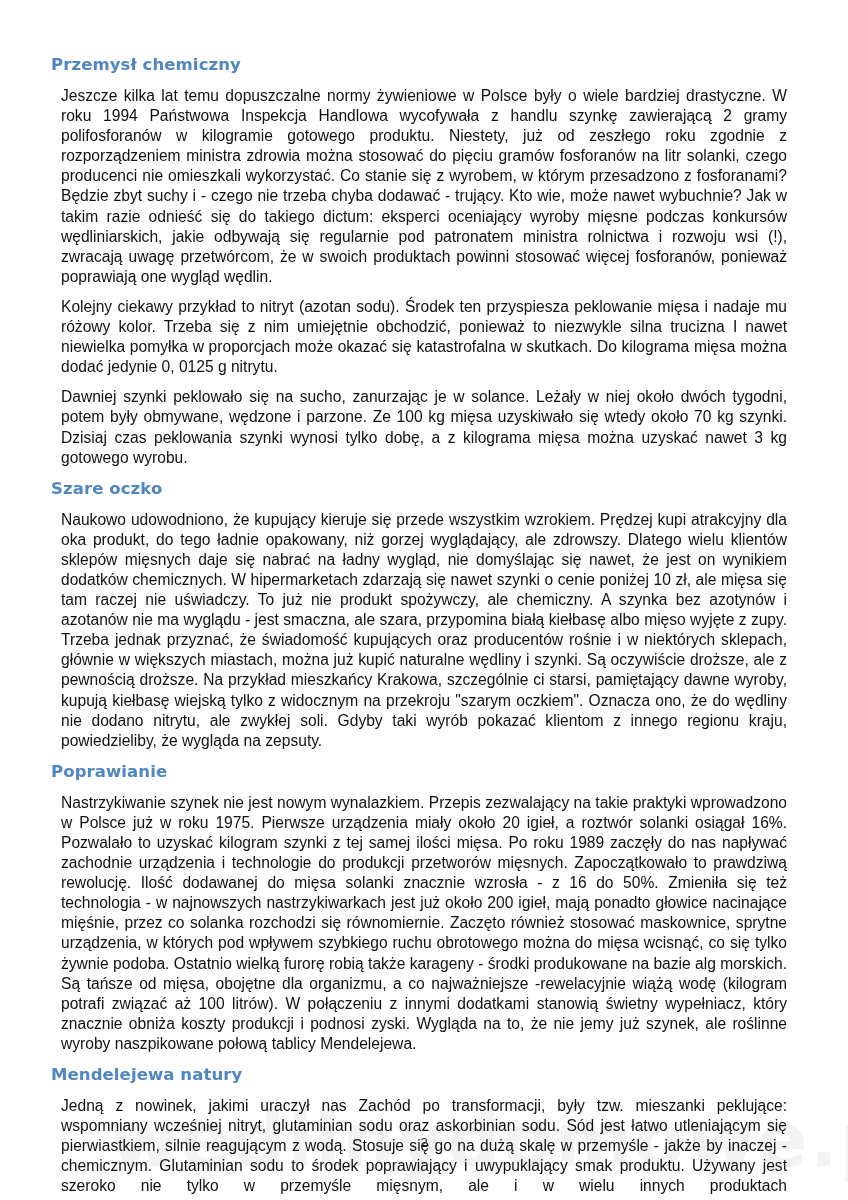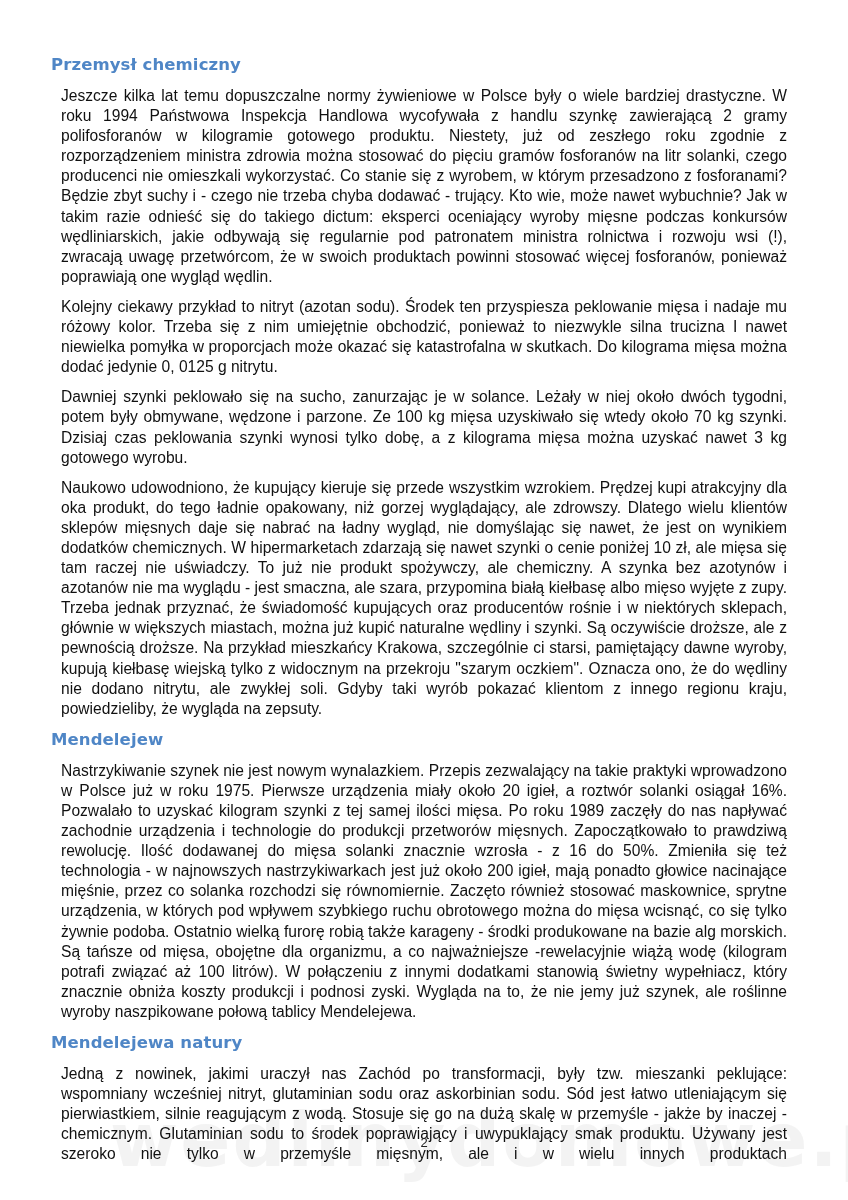--- a/index.html
+++ b/index.html
@@ -38,25 +38,26 @@
 <div class="page">
 
   <section>
     <h2 class="section-title">Przemysł chemiczny</h2>
     <p class="para">Jeszcze kilka lat temu dopuszczalne normy żywieniowe w Polsce były o wiele bardziej drastyczne. W roku 1994 Państwowa Inspekcja Handlowa wycofywała z handlu szynkę zawierającą 2 gramy polifosforanów w kilogramie gotowego produktu. Niestety, już od zeszłego roku zgodnie z rozporządzeniem ministra zdrowia można stosować do pięciu gramów fosforanów na litr solanki, czego producenci nie omieszkali wykorzystać. Co stanie się z wyrobem, w którym przesadzono z fosforanami? Będzie zbyt suchy i - czego nie trzeba chyba dodawać - trujący. Kto wie, może nawet wybuchnie? Jak w takim razie odnieść się do takiego dictum: eksperci oceniający wyroby mięsne podczas konkursów wędliniarskich, jakie odbywają się regularnie pod patronatem ministra rolnictwa i rozwoju wsi (!), zwracają uwagę przetwórcom, że w swoich produktach powinni stosować więcej fosforanów, ponieważ poprawiają one wygląd wędlin.</p>
     <p class="para">Kolejny ciekawy przykład to nitryt (azotan sodu). Środek ten przyspiesza peklowanie mięsa i nadaje mu różowy kolor. Trzeba się z nim umiejętnie obchodzić, ponieważ to niezwykle silna trucizna I nawet niewielka pomyłka w proporcjach może okazać się katastrofalna w skutkach. Do kilograma mięsa można dodać jedynie 0, 0125 g nitrytu.</p>
     <p class="para">Dawniej szynki peklowało się na sucho, zanurzając je w solance. Leżały w niej około dwóch tygodni, potem były obmywane, wędzone i parzone. Ze 100 kg mięsa uzyskiwało się wtedy około 70 kg szynki. Dzisiaj czas peklowania szynki wynosi tylko dobę, a z kilograma mięsa można uzyskać nawet 3 kg gotowego wyrobu.</p>
   </section>
 
   <section>
+    <h2 class="section-title">Szare oczko</h2>
     <p class="para">Naukowo udowodniono, że kupujący kieruje się przede wszystkim wzrokiem. Prędzej kupi atrakcyjny dla oka produkt, do tego ładnie opakowany, niż gorzej wyglądający, ale zdrowszy. Dlatego wielu klientów sklepów mięsnych daje się nabrać na ładny wygląd, nie domyślając się nawet, że jest on wynikiem dodatków chemicznych. W hipermarketach zdarzają się nawet szynki o cenie poniżej 10 zł, ale mięsa się tam raczej nie uświadczy. To już nie produkt spożywczy, ale chemiczny. A szynka bez azotynów i azotanów nie ma wyglądu - jest smaczna, ale szara, przypomina białą kiełbasę albo mięso wyjęte z zupy. Trzeba jednak przyznać, że świadomość kupujących oraz producentów rośnie i w niektórych sklepach, głównie w większych miastach, można już kupić naturalne wędliny i szynki. Są oczywiście droższe, ale z pewnością droższe. Na przykład mieszkańcy Krakowa, szczególnie ci starsi, pamiętający dawne wyroby, kupują kiełbasę wiejską tylko z widocznym na przekroju "szarym oczkiem". Oznacza ono, że do wędliny nie dodano nitrytu, ale zwykłej soli. Gdyby taki wyrób pokazać klientom z innego regionu kraju, powiedzieliby, że wygląda na zepsuty.</p>
   </section>
 
   <section>
-    <h2 class="section-title">Mendelejew</h2>
+    <h2 class="section-title">Poprawianie</h2>
     <p class="para">Nastrzykiwanie szynek nie jest nowym wynalazkiem. Przepis zezwalający na takie praktyki wprowadzono w Polsce już w roku 1975. Pierwsze urządzenia miały około 20 igieł, a roztwór solanki osiągał 16%. Pozwalało to uzyskać kilogram szynki z tej samej ilości mięsa. Po roku 1989 zaczęły do nas napływać zachodnie urządzenia i technologie do produkcji przetworów mięsnych. Zapoczątkowało to prawdziwą rewolucję. Ilość dodawanej do mięsa solanki znacznie wzrosła - z 16 do 50%. Zmieniła się też technologia - w najnowszych nastrzykiwarkach jest już około 200 igieł, mają ponadto głowice nacinające mięśnie, przez co solanka rozchodzi się równomiernie. Zaczęto również stosować maskownice, sprytne urządzenia, w których pod wpływem szybkiego ruchu obrotowego można do mięsa wcisnąć, co się tylko żywnie podoba. Ostatnio wielką furorę robią także karageny - środki produkowane na bazie alg morskich. Są tańsze od mięsa, obojętne dla organizmu, a co najważniejsze -rewelacyjnie wiążą wodę (kilogram potrafi związać aż 100 litrów). W połączeniu z innymi dodatkami stanowią świetny wypełniacz, który znacznie obniża koszty produkcji i podnosi zyski. Wygląda na to, że nie jemy już szynek, ale roślinne wyroby naszpikowane połową tablicy Mendelejewa.</p>
   </section>
 
   <section>
     <h2 class="section-title">Mendelejewa natury</h2>
     <p class="para" style="text-align-last: justify;">Jedną z nowinek, jakimi uraczył nas Zachód po transformacji, były tzw. mieszanki peklujące: wspomniany wcześniej nitryt, glutaminian sodu oraz askorbinian sodu. Sód jest łatwo utleniającym się pierwiastkiem, silnie reagującym z wodą. Stosuje się go na dużą skalę w przemyśle - jakże by inaczej - chemicznym. Glutaminian sodu to środek poprawiający i uwypuklający smak produktu. Używany jest szeroko nie tylko w przemyśle mięsnym, ale i w wielu innych produktach</p>
   </section>
 
 </div>
 

